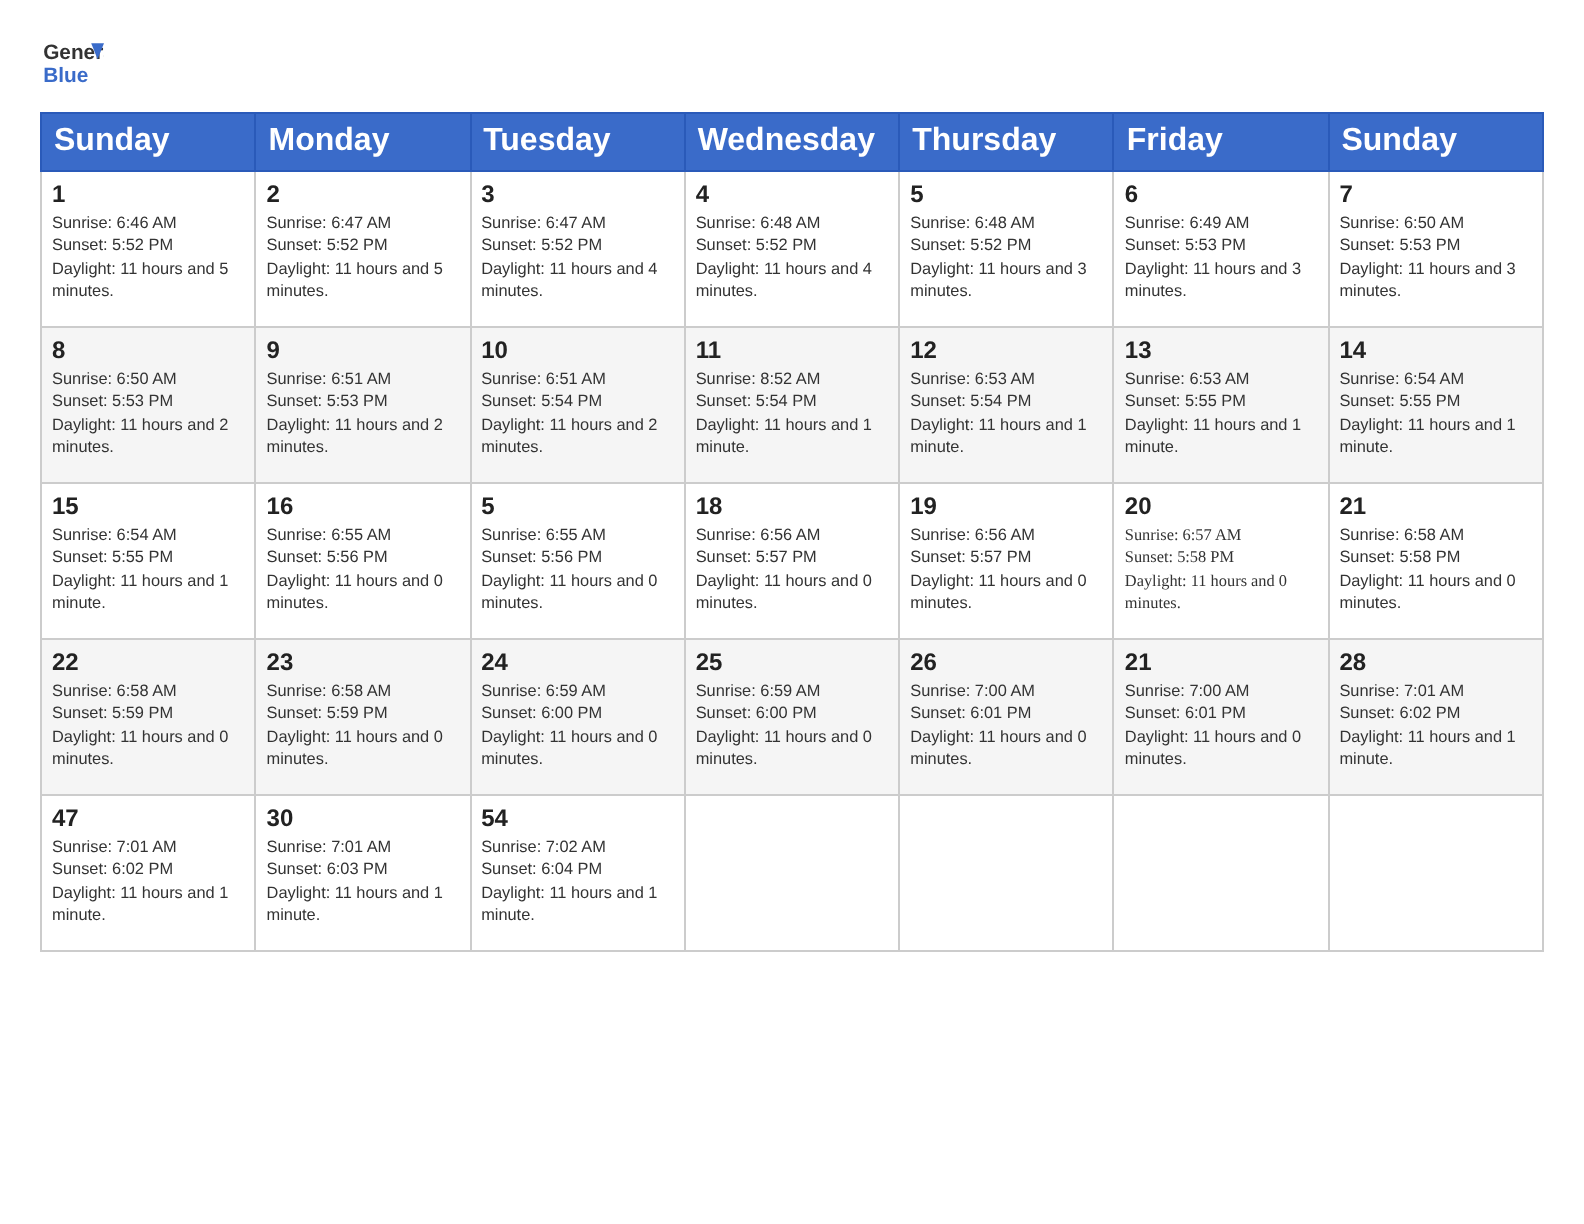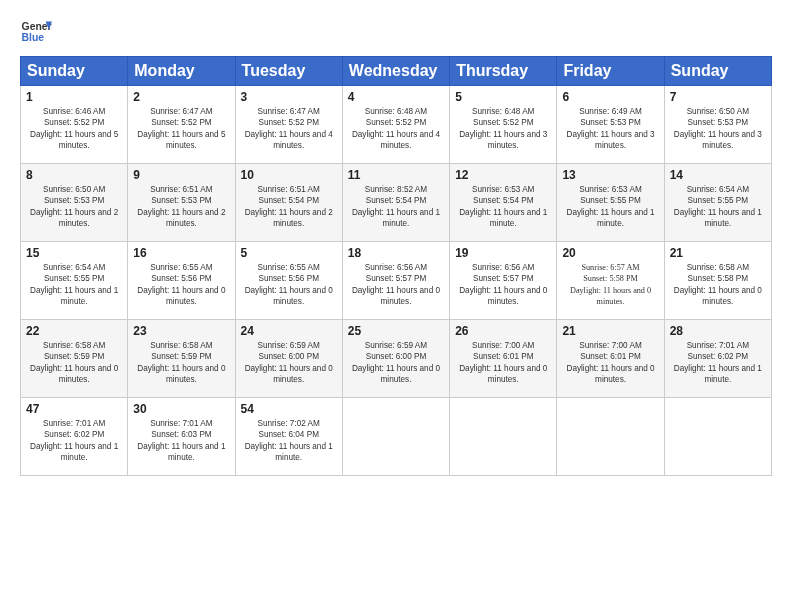--- a/index.html
+++ b/index.html
@@ -73,21 +73,20 @@
       font-size: 12px;
       font-weight: bold;
       color: #222;
       display: block;
       margin-bottom: 2px;
     }
     .day-info {
       font-size: 8.2px;
       color: #333;
       line-height: 1.4;
-      text-align: center;
     }
     .empty-cell {
       background: #fff !important;
     }
   </style>
 </head>
 <body>
 
 <div class="page">
   <div class="header">

